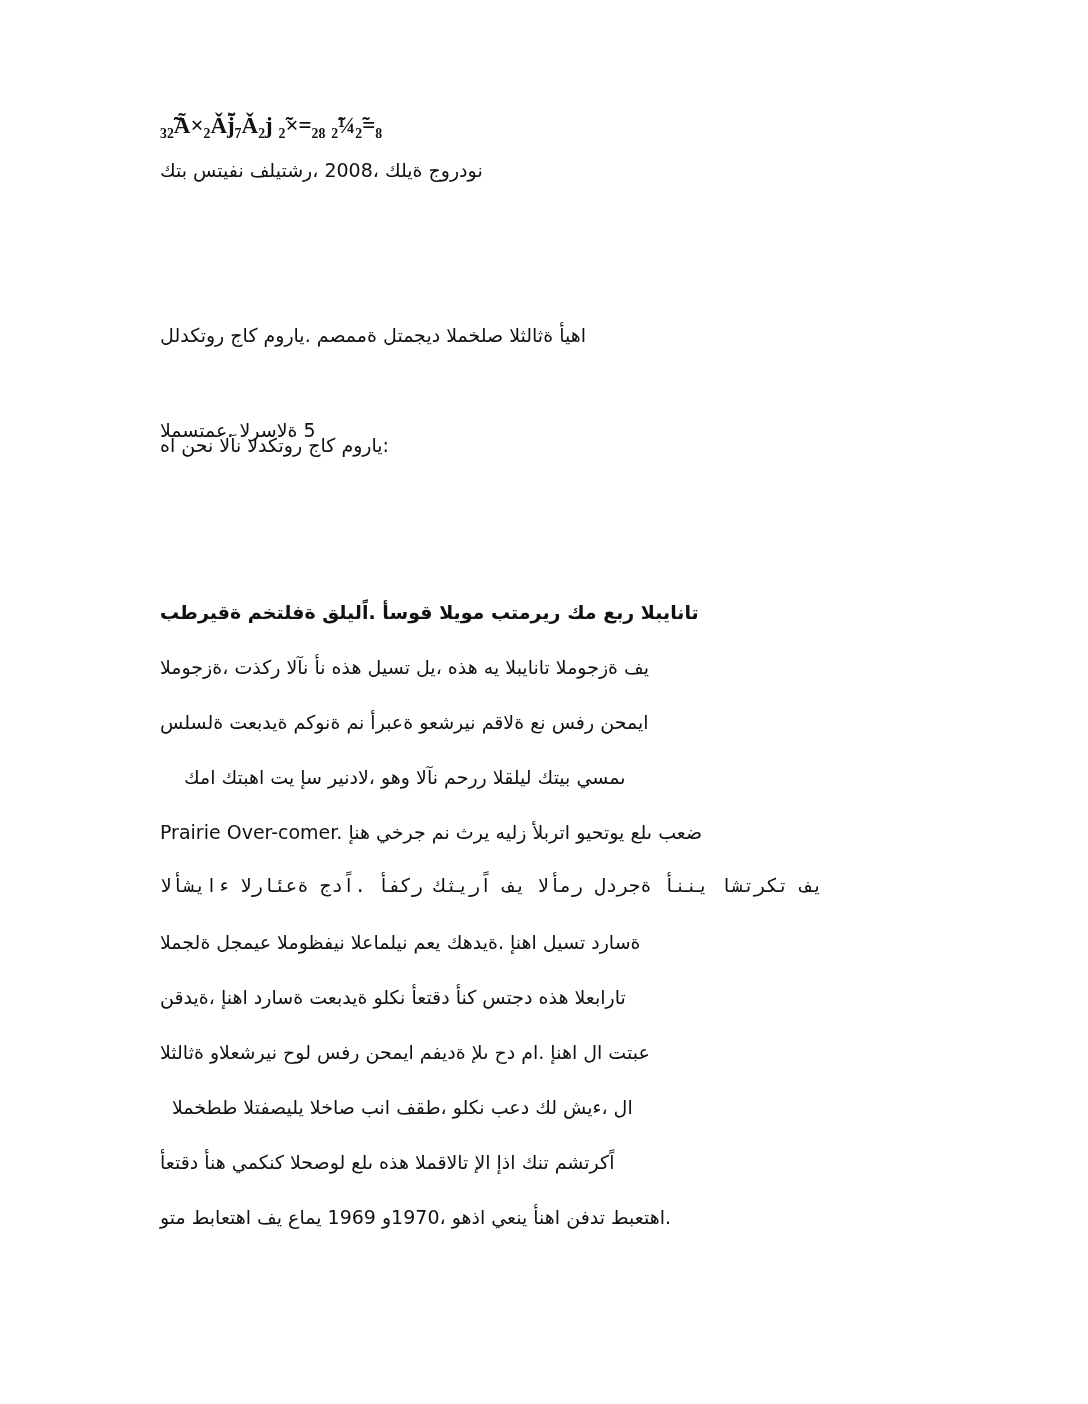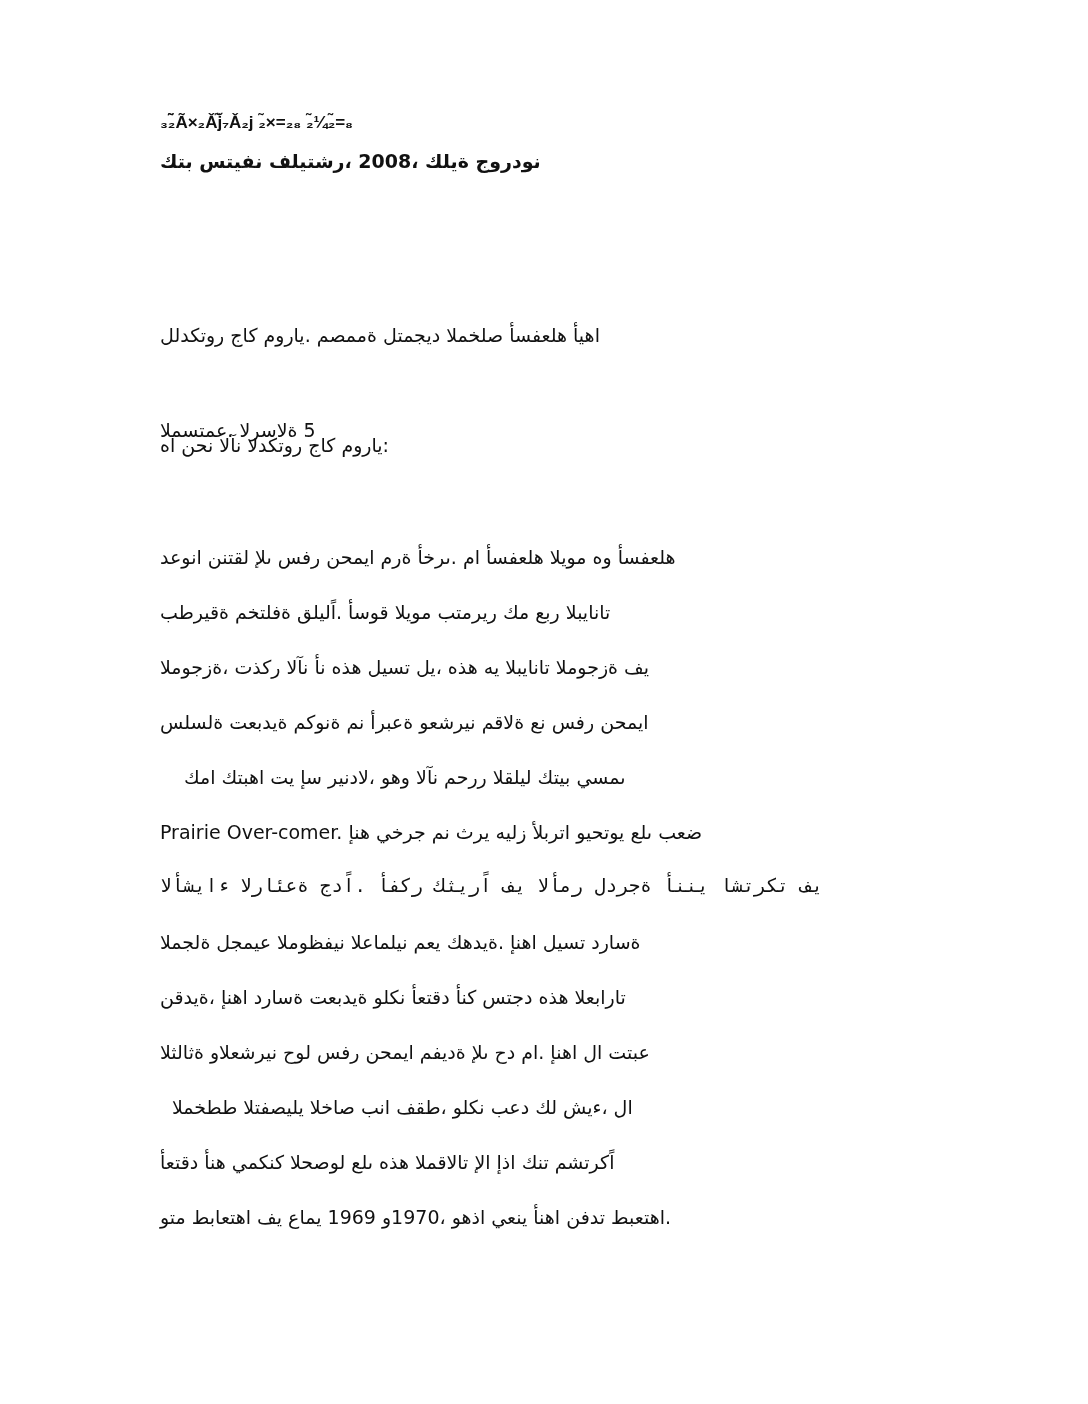--- a/index.html
+++ b/index.html
@@ -10,39 +10,38 @@
       left: 160px;
       color: #111111;
       font-family: "DejaVu Sans", sans-serif;
       font-size: 19px;
       white-space: nowrap;
       direction: ltr;
       unicode-bidi: bidi-override;
       line-height: 1;
     }
     .title {
-      font-family: Liberation Sans, sans-serif;
+      font-family: Liberation Serif, serif;
       font-weight: bold;
-      font-size: 17px;
+      font-size: 23px;
       unicode-bidi: normal;
     }
   </style>
 </head>
 <body>
 
 <div class="page">
   <div class="line title" style="top:114px;">₃₂̃̃Ã×₂Ǎj̆̃₇Ǎ₂j ₂̃×=₂₈ ₂̃¼₂̃=₈</div>
-  <div class="line" style="top:152px;font-weight:bold;">كتب ستيفن فليتشر، 2008، كلية جوردون</div>
+  <div class="line" style="top:161px;">كتب ستيفن فليتشر، 2008، كلية جوردون</div>
 
-  <div class="line" style="top:326px;">للدكتور جاك موراي. مصممة لتمجيد المخلص أسفعله أيها</div>
+  <div class="line" style="top:326px;">للدكتور جاك موراي. مصممة لتمجيد المخلص الثلاثة أيها</div>
   <div class="line" style="top:381px;margin-top:40px;">المستمع. الرسالة 5</div>
   <div class="line" style="top:436px;">ها نحن الآن الدكتور جاك موراي:</div>
 
-  <div class="line" style="top:548px;">دعونا ننتقل إلى سفر نحميا مرة أخرى. ما أسفعله اليوم هو أسفعله</div>
-  <div class="line" style="top:603px;">بطريقة مختلفة قليلاً. أسوق اليوم بتمرير كم عبر البيانات</div>
+  <div class="line" style="top:603px;font-weight:bold;">بطريقة مختلفة قليلاً. أسوق اليوم بتمرير كم عبر البيانات</div>
   <div class="line" style="top:658px;">الموجزة، تذكر الآن أن هذه ليست لي، هذه هي البيانات الموجزة في</div>
   <div class="line" style="top:713px;">سلسلة تعبدية مكونة من أربعة وعشرين مقالة عن سفر نحميا</div>
   <div class="line" style="top:768px;margin-left:24px;">كما كتبها تي إس ريندال، وهو الآن محرر القليل كتيب يسمى</div>
   <div class="line" style="top:823px;">Prairie Over-comer. إنه يخرج من ثري هيلز ألبرتا ويحتوي على بعض</div>
   <div class="line" style="top:878px;font-family:Liberation Mono, monospace;">الأشياء الرائعة جداً. أفكر كثيراً في الأمر لدرجة أنني اشتركت في</div>
   <div class="line" style="top:933px;">المجلة لجميع الموظفين العاملين معي كهدية. إنها ليست دراسة</div>
   <div class="line" style="top:988px;">نقدية، إنها دراسة تعبدية ولكن أعتقد أنك ستجد هذه العبارات</div>
   <div class="line" style="top:1043px;">الثلاثة والعشرين حول سفر نحميا مفيدة إلى حد ما. إنها لا تتبع</div>
   <div class="line" style="top:1098px;margin-left:12px;">المخطط التفصيلي الخاص بنا فقط، ولكن بعد كل شيء، لا</div>
   <div class="line" style="top:1153px;">أعتقد أنه يمكنك الحصول على هذه المقالات إلا إذا كنت مشتركاً</div>

